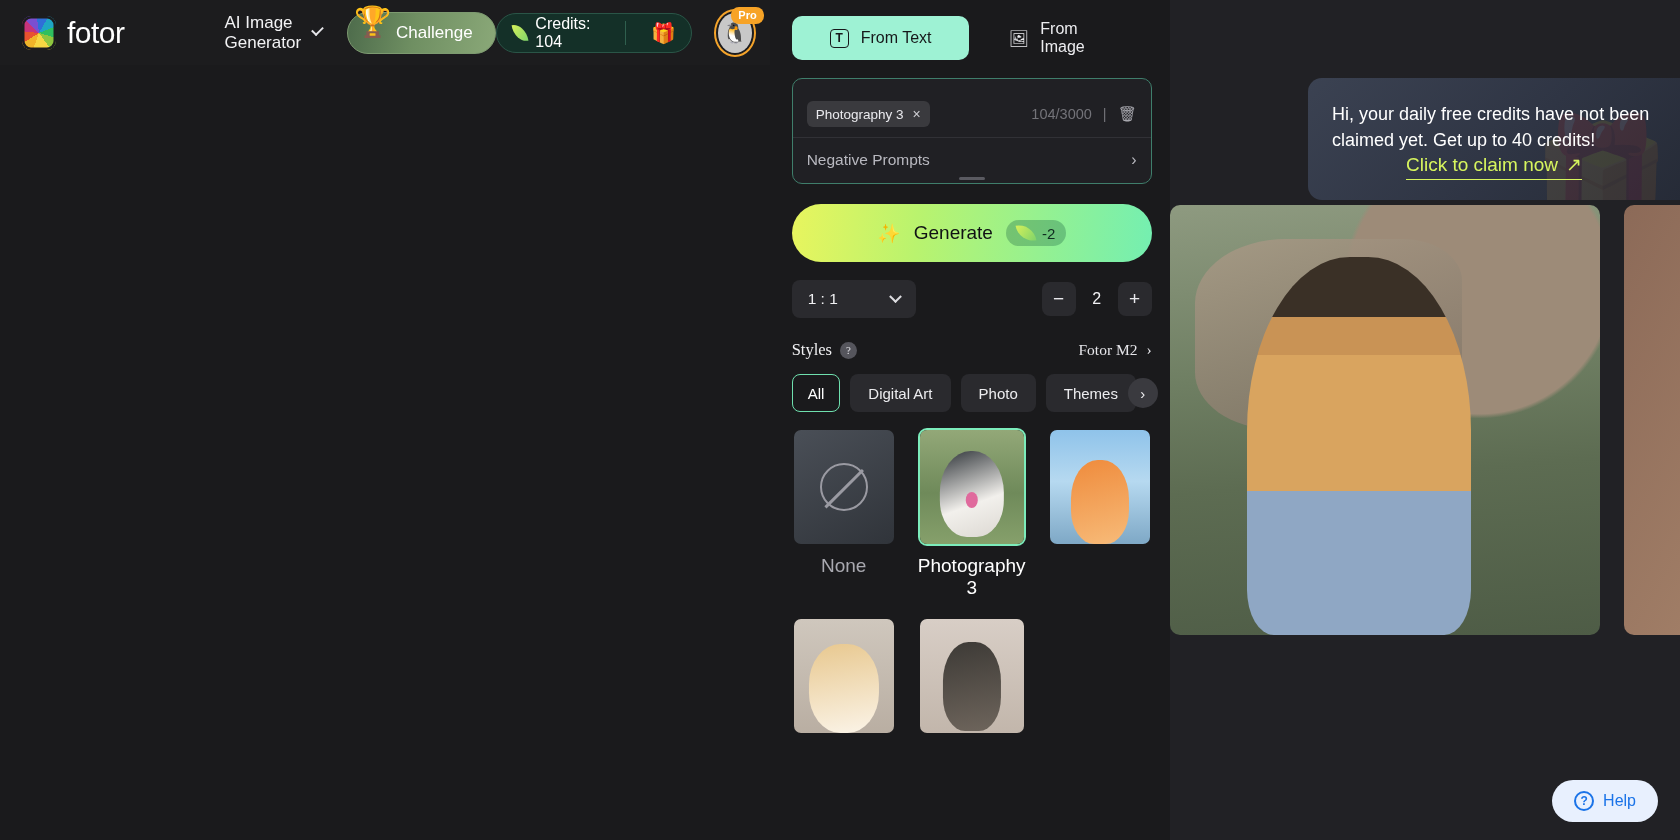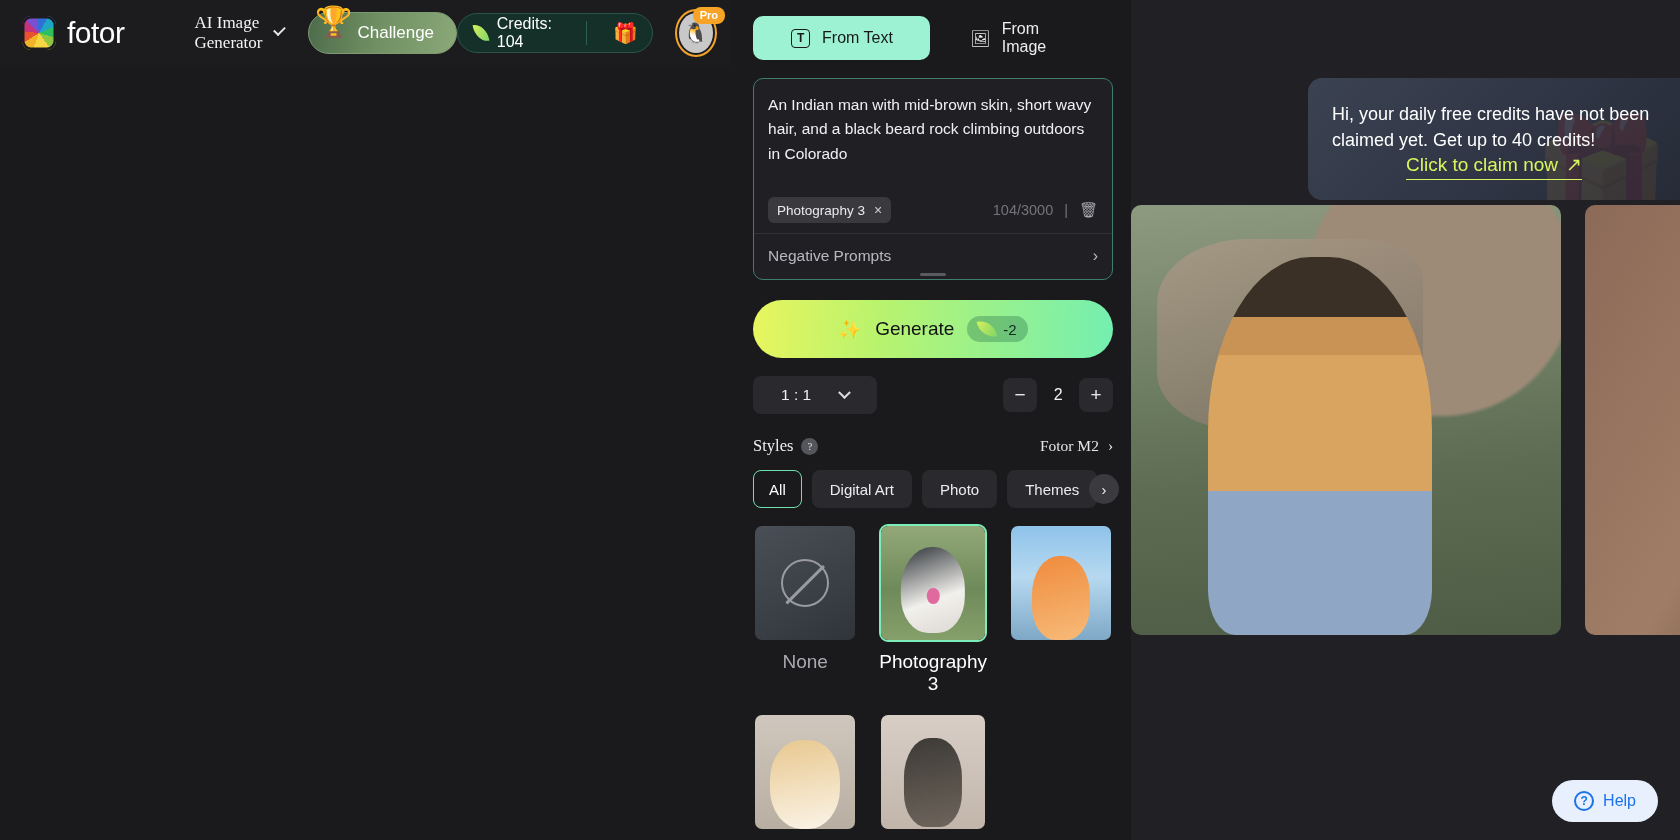--- a/index.html
+++ b/index.html
@@ -26,21 +26,21 @@
     background: conic-gradient(from 200deg,
       #f0b429 0deg 38deg, #e8522f 38deg 76deg, #c7337a 76deg 114deg,
       #7b4fd1 114deg 152deg, #2f6fd8 152deg 190deg, #1fa6c4 190deg 228deg,
       #2fbf5e 228deg 266deg, #8ec63f 266deg 304deg, #f6d743 304deg 360deg);
     box-shadow: inset 0 0 0 2.5px #1c1c1e;
   }
   .brand-name { font-size: 30px; letter-spacing: -.5px; color: #fff; font-weight: 400; }
 
   .app-switcher {
     display: flex; align-items: center; gap: 9px;
-    margin-left: 70px; font-size: 17px; color: #f2f2f4; cursor: pointer; font-family: Liberation Serif, serif;
+    margin-left: 100px; font-size: 17px; color: #f2f2f4; cursor: pointer;
   }
   .chev { width: 11px; height: 11px; border-right: 2px solid #e6e6ea; border-bottom: 2px solid #e6e6ea;
           transform: rotate(45deg) translate(-2px,-2px); }
 
   .challenge {
     margin-left: 26px; height: 42px; border-radius: 21px; position: relative;
     display: flex; align-items: center; padding: 0 22px 0 48px;
     background: linear-gradient(100deg,#4d6b4b 0%, #6f8f62 45%, #8aa878 100%);
     border: 1px solid #7d9a70;
     font-size: 17px; color: #fff; cursor: pointer;
@@ -128,21 +128,21 @@
   }
   .wand { font-size: 19px; }
   .gen-cost {
     background: rgba(20,90,60,.30); border-radius: 14px; padding: 4px 11px;
     font-size: 15px; display: flex; align-items: center; gap: 7px; color: #0f2c20;
   }
 
   .row-ratio { margin-top: 18px; display: flex; align-items: center; }
   .ratio-select {
     width: 124px; height: 38px; background: #2a2a2e; border-radius: 8px;
-    display: flex; align-items: center; padding: 0 28px; font-size: 15.5px; color: #f0f0f2; cursor: pointer; gap: 16px;
+    display: flex; align-items: center; padding: 0 16px; font-size: 15.5px; color: #f0f0f2; cursor: pointer; gap: 16px;
   }
   .ratio-chev { margin-left: auto; width: 9px; height: 9px;
                 border-right: 2px solid #dcdce0; border-bottom: 2px solid #dcdce0;
                 transform: rotate(45deg) translate(-2px,-2px); }
   .stepper { margin-left: auto; display: flex; align-items: center; gap: 14px; }
   .step-btn {
     width: 34px; height: 34px; border-radius: 8px; background: #2a2a2e; color: #e8e8ec;
     display: flex; align-items: center; justify-content: center; font-size: 19px; cursor: pointer; border: none;
   }
   .step-val { font-size: 16px; color: #f2f2f4; min-width: 14px; text-align: center; }
@@ -329,21 +329,20 @@
             </span>
           <span>From Text</span>
         </div>
         <div class="tab idle">
           <span class="tab-ico">🖼</span>
           <span>From Image</span>
         </div>
       </div>
 
       <div class="prompt-box">
-        <div class="prompt-text">An Indian man with mid-brown skin, short wavy hair, and a black beard rock climbing outdoors in Colorado</div>
         <div class="chip-row">
           <div class="chip">
             <span>Photography 3</span>
             <span class="chip-x">×</span>
           </div>
           <div class="counter">
             <span>104/3000</span>
             <span>|</span>
             <span class="trash">🗑</span>
           </div>

